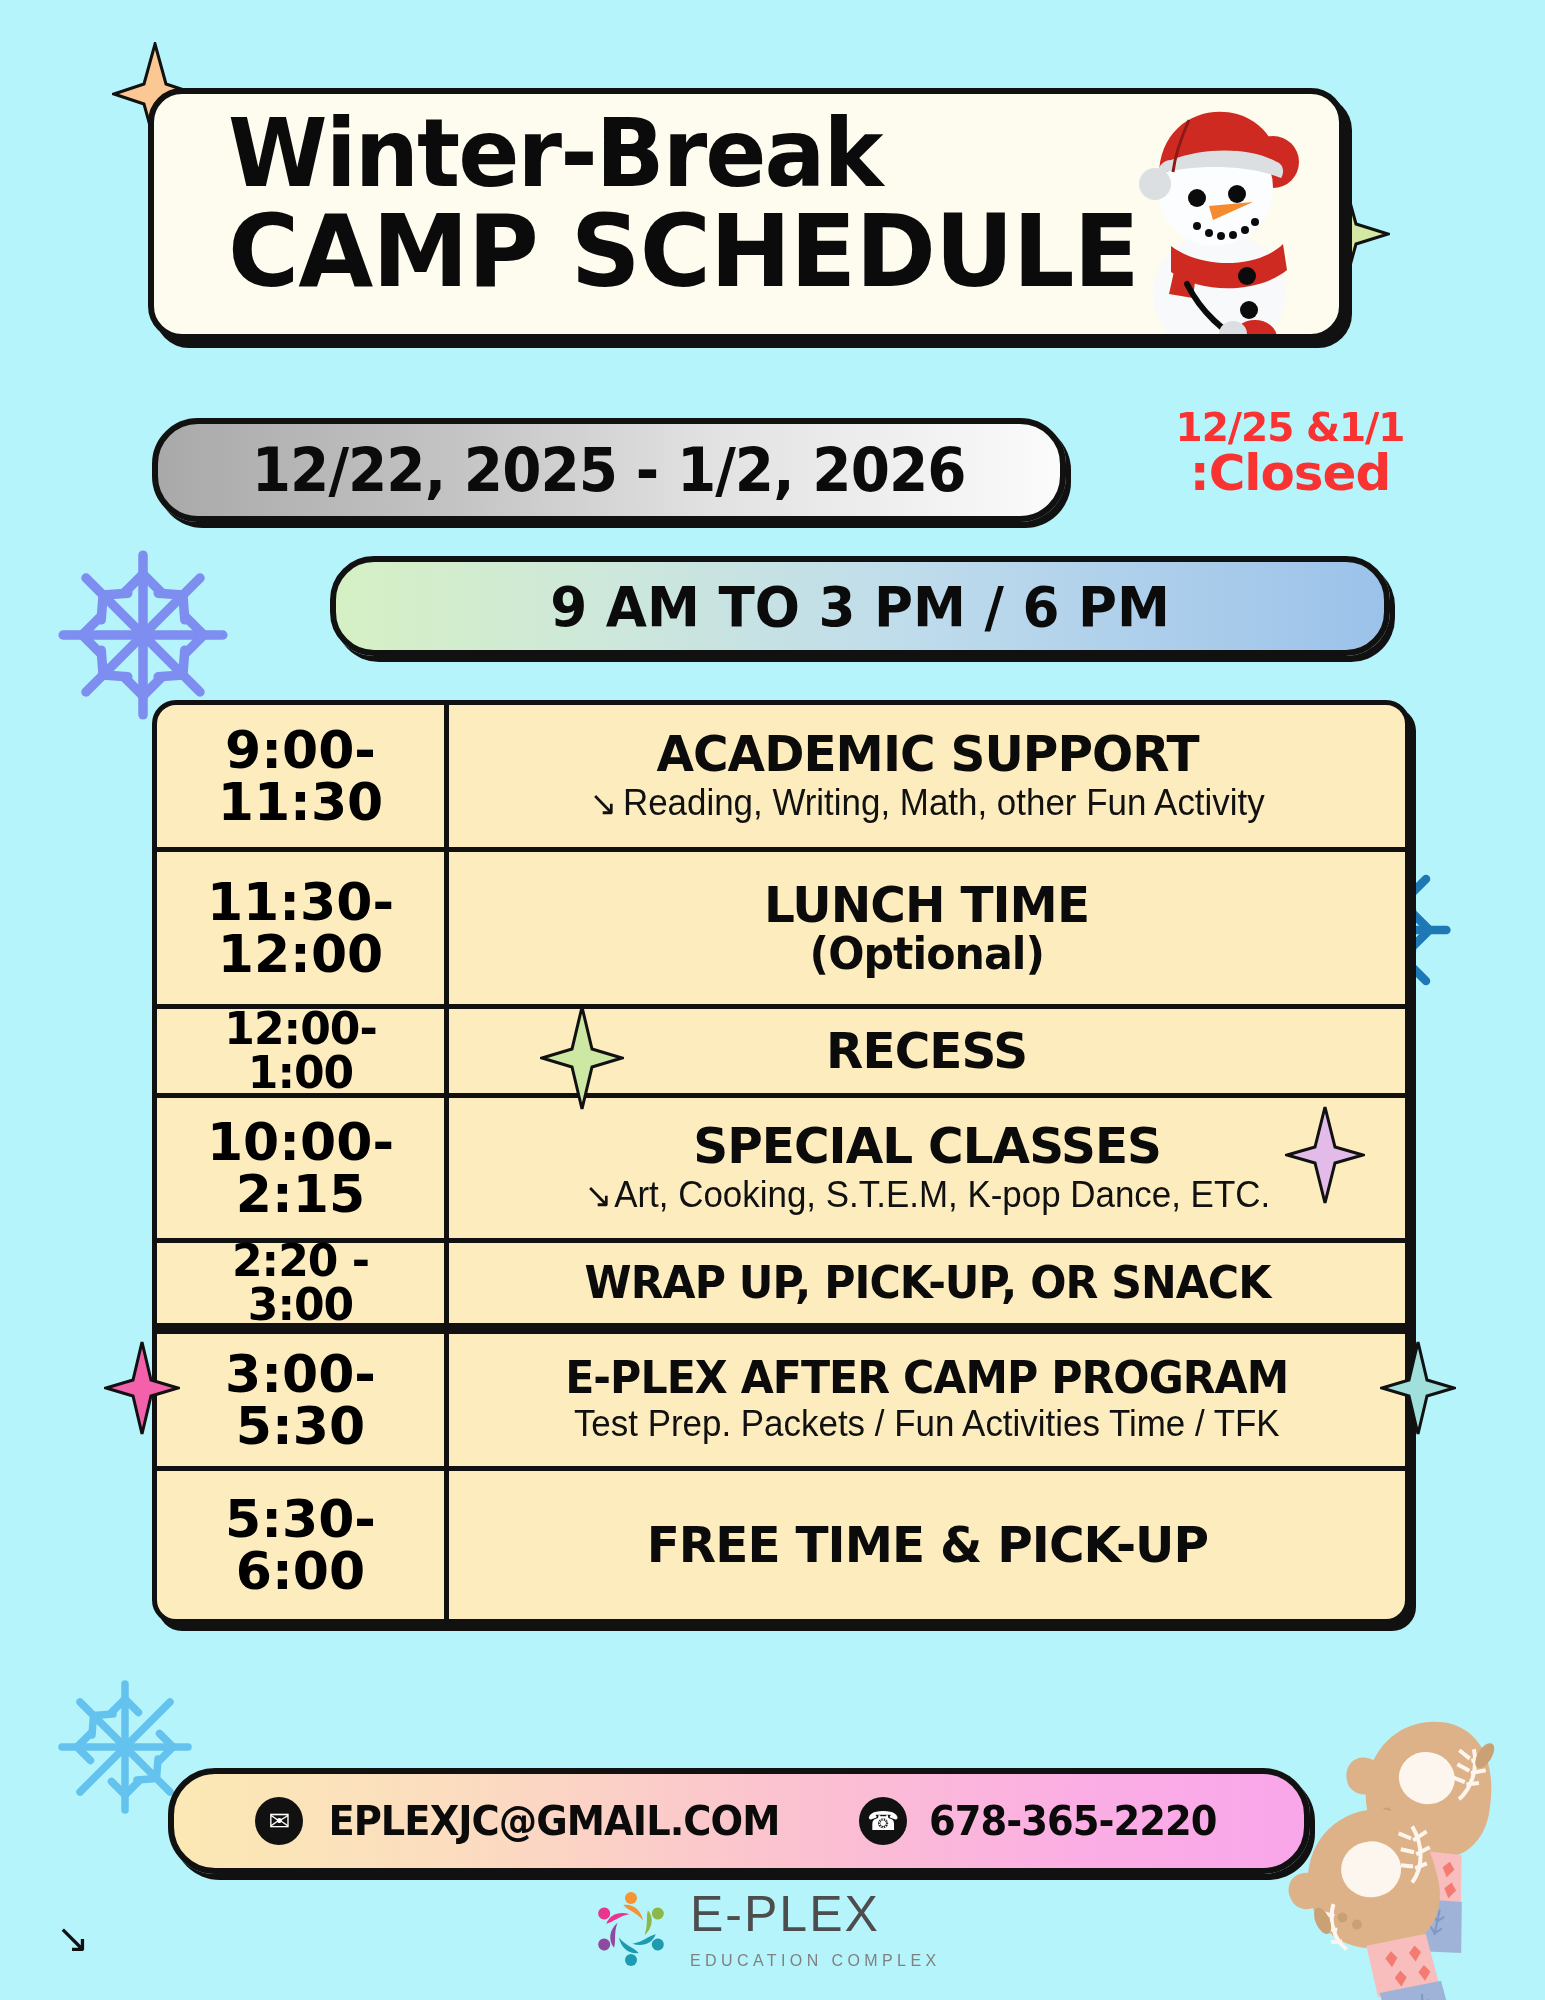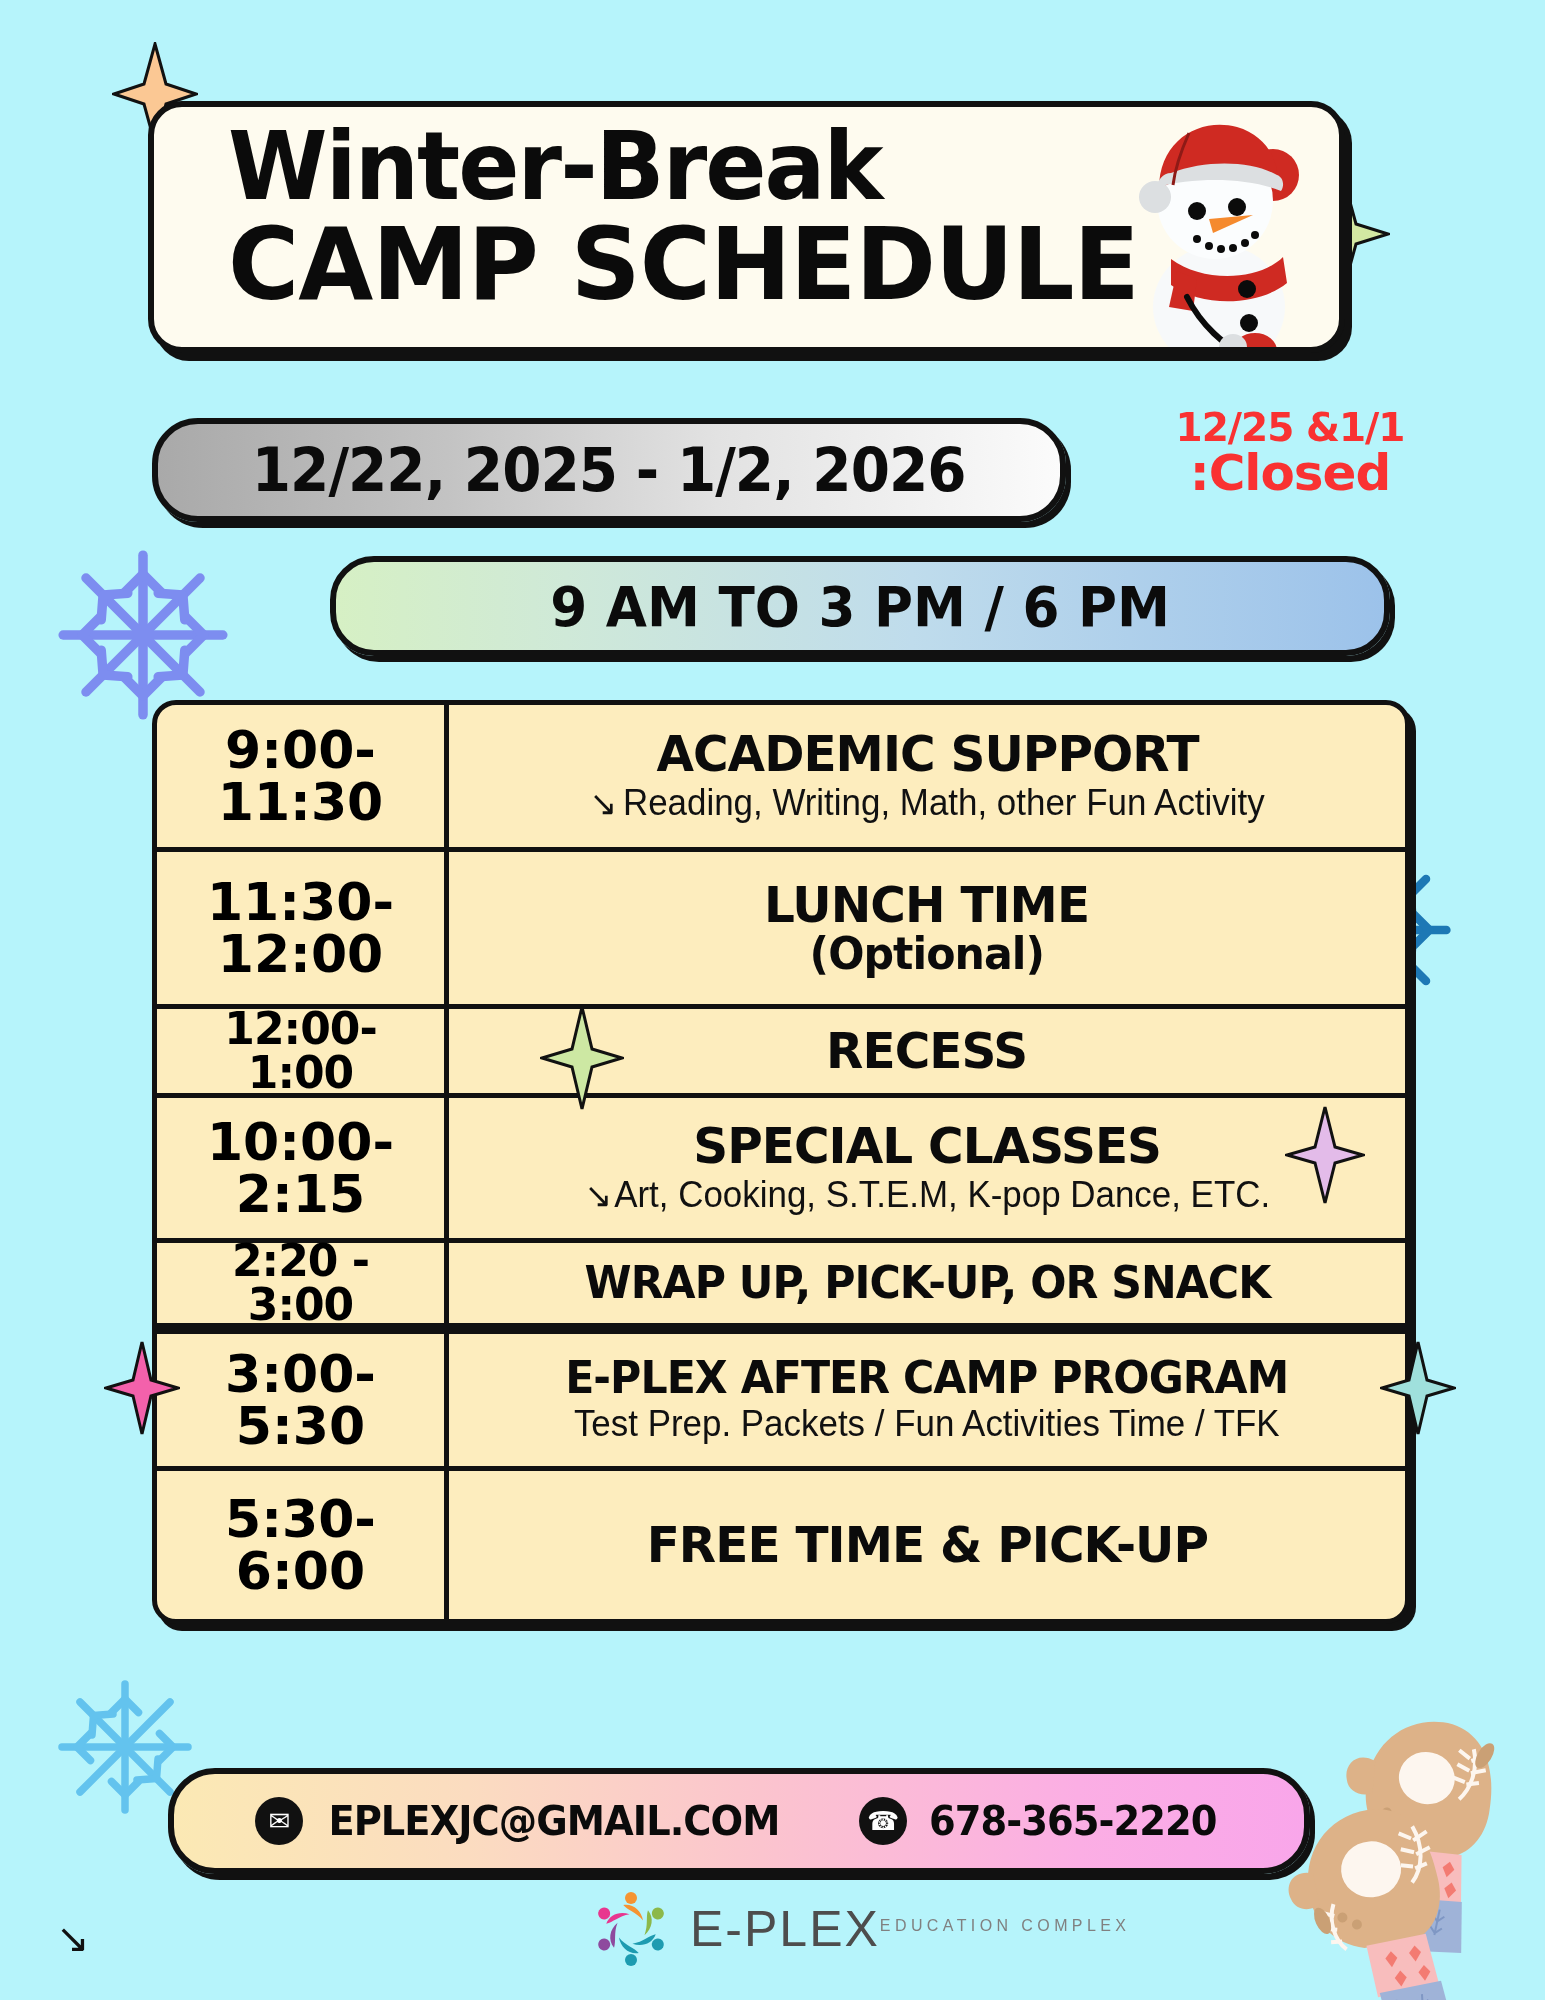--- a/index.html
+++ b/index.html
@@ -15,21 +15,20 @@
   
   .sparkle{position:absolute;}
   .snowflake{position:absolute;}
 
   
   .title-card{
     position:absolute;left:148px;top:88px;width:1185px;height:240px;
     background:#fefbef;border:6px solid #111;border-radius:34px;
     box-shadow:7px 8px 0 #111;
     overflow:hidden;
-    margin-top:13px;
   }
   .title-l1{
     position:absolute;left:74px;top:12px;
     font-size:95px;font-weight:bold;letter-spacing:-2px;color:#0b0b0b;
     font-family:"DejaVu Sans", sans-serif;
     transform:scaleX(0.95);transform-origin:left top;
     line-height:1;
   }
   .title-l2{
     position:absolute;left:74px;top:108px;
@@ -147,21 +146,21 @@
     display:flex;align-items:center;justify-content:center;
     color:#fff;font-size:26px;line-height:1;
   }
 
   
   .logo{
     position:absolute;left:588px;top:1886px;
     display:flex;align-items:center;gap:16px;
   }
   .logo-mark{position:relative;width:86px;height:86px;}
-  .logo-text{display:flex;flex-direction:row;line-height:1;}
+  .logo-text{display:flex;flex-direction:column;line-height:1;}
   .logo-text .lt1{
     font-family:"Liberation Sans", sans-serif;
     font-size:50px;color:#4d4d4d;letter-spacing:2px;
   }
   .logo-text .lt2{
     font-family:"Liberation Sans", sans-serif;
     font-size:16px;color:#808080;letter-spacing:4.4px;margin-top:14px;
   }
 
   

